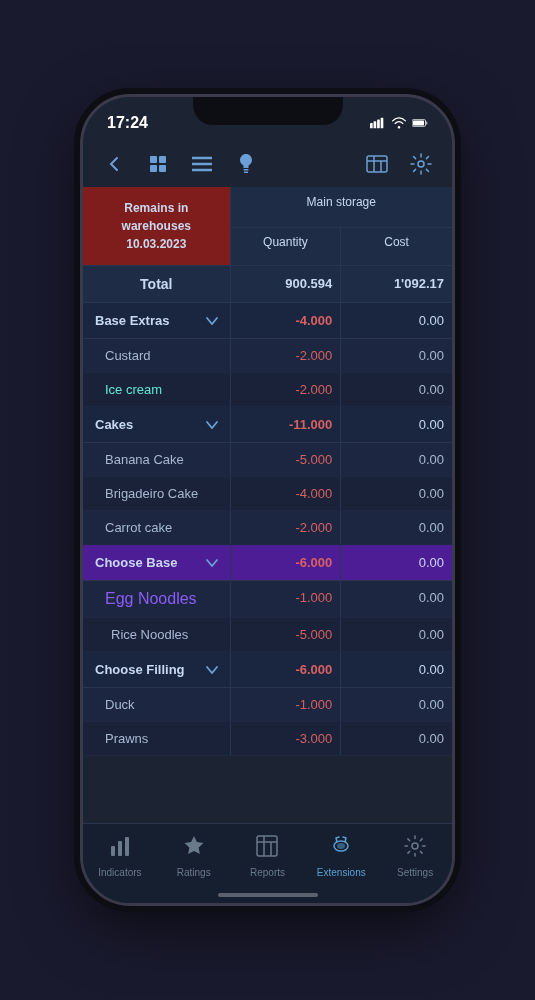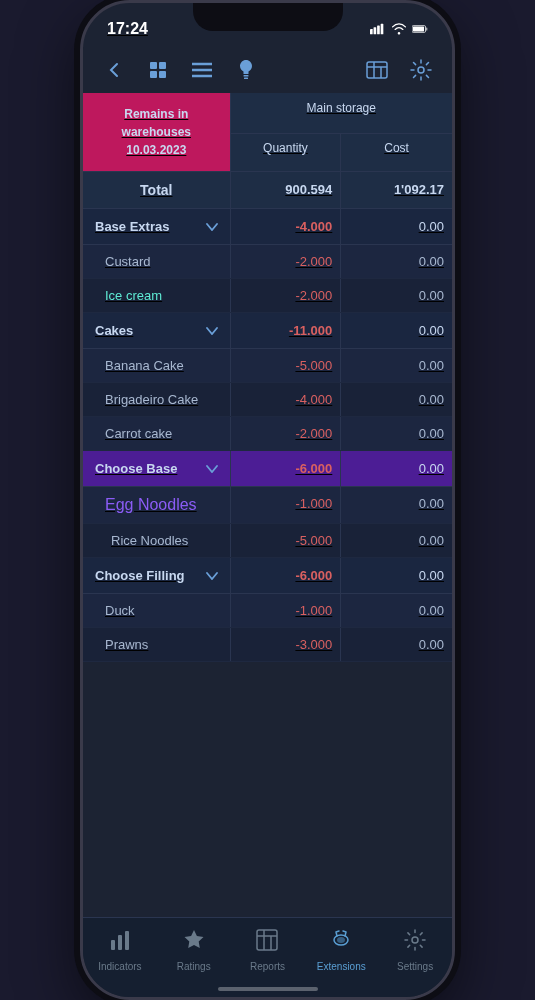--- a/index.html
+++ b/index.html
@@ -6,28 +6,27 @@
     body {
       background: #1a1a2e;
       display: flex;
       justify-content: center;
       align-items: center;
       min-height: 100vh;
       font-family: -apple-system, BlinkMacSystemFont, 'SF Pro Display', 'Helvetica Neue', sans-serif;
     }
     .phone-frame {
       width: 375px;
-      height: 1000px;
+      height: 812px;
       background: #1c2333;
       border-radius: 50px;
       border: 3px solid #3a3a4a;
       position: relative;
       overflow: hidden;
       box-shadow: 0 0 0 6px #0d0d14, 0 20px 60px rgba(0,0,0,0.6);
-      text-decoration: underline;
     }
     .phone-frame::before {
       content: '';
       position: absolute;
       top: 0; left: 50%;
       transform: translateX(-50%);
       width: 150px;
       height: 28px;
       background: #0d0d14;
       border-radius: 0 0 20px 20px;
@@ -203,21 +202,21 @@
         <circle cx="11" cy="11" r="3" stroke="#6a9fd8" stroke-width="1.5" fill="none"></circle>
         <path d="M11 1v3M11 18v3M1 11h3M18 11h3M3.5 3.5l2.1 2.1M16.4 16.4l2.1 2.1M3.5 18.5l2.1-2.1M16.4 5.6l2.1-2.1" stroke="#6a9fd8" stroke-width="1.5" stroke-linecap="round"></path>
       </svg>
     </div>
   </div>
 
   <div class="content-scroll">
     <div class="table-container">
 
       <div style="display:grid; grid-template-columns: 40% 30% 30%; border-bottom: 1px solid #2a3550;">
-        <div style="background:#be185d; padding:12px; display:flex; align-items:center; justify-content:center; border-right:1px solid #2a3550; grid-row: span 2;">
+        <div style="background:#7f1d1d; padding:12px; display:flex; align-items:center; justify-content:center; border-right:1px solid #2a3550; grid-row: span 2;">
           <span style="color:#c8d8f0; font-size:12px; font-weight:700; text-align:center; line-height:1.5;">Remains in warehouses<br>10.03.2023</span>
         </div>
         <div style="background:#1e2d45; padding:8px; text-align:center; color:#c8d8f0; font-size:12px; grid-column: span 2; border-bottom:1px solid #2a3550;">Main storage</div>
         <div style="background:#1e2d45; padding:7px 8px; text-align:center; color:#c8d8f0; font-size:12px; border-right:1px solid #2a3550;">Quantity</div>
         <div style="background:#1e2d45; padding:7px 8px; text-align:center; color:#c8d8f0; font-size:12px;">Cost</div>
       </div>
 
       <div style="display:grid; grid-template-columns: 40% 30% 30%; background:#1e2d45; border-bottom:1px solid #2a3550;">
         <div style="padding:10px 12px; color:#c8d8f0; font-size:14px; font-weight:700; text-align:center; border-right:1px solid #2a3550;">Total</div>
         <div style="padding:10px 8px; color:#c8d8f0; font-size:13px; font-weight:600; text-align:right; border-right:1px solid #2a3550;">900.594</div>

